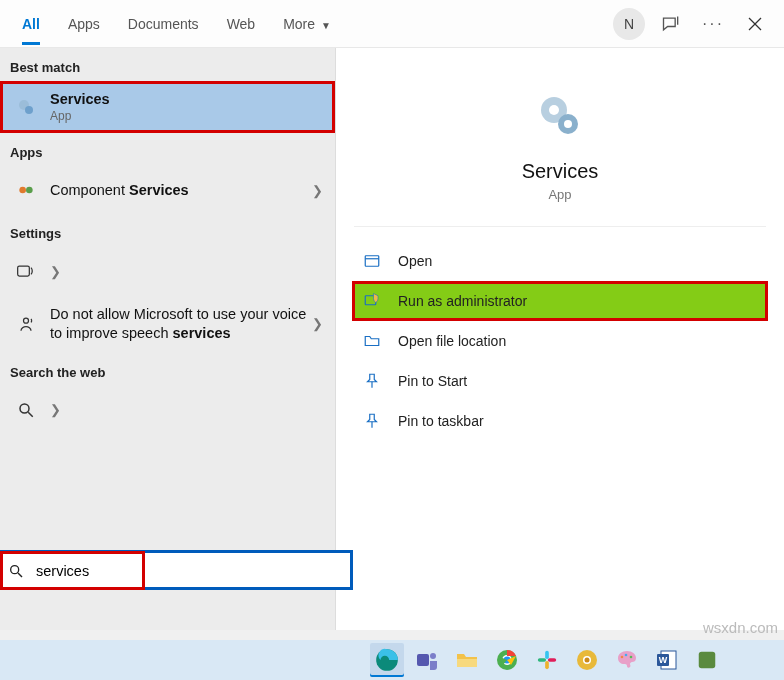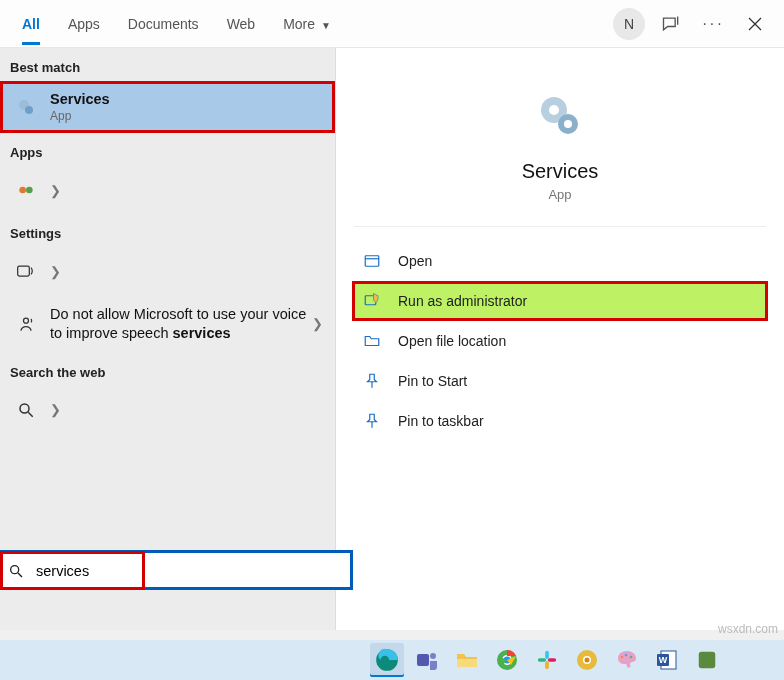--- a/index.html
+++ b/index.html
@@ -34,34 +34,34 @@
 
 
 .detail-head { display: flex; flex-direction: column; align-items: center; padding: 40px 0 24px; }
 .detail-icon { width: 56px; height: 56px; margin-bottom: 16px; }
 .detail-title { font-size: 20px; color: #111; }
 .detail-sub { font-size: 13px; color: #777; margin-top: 4px; }
 .action-list { padding: 8px 0; }
 .action-item { display: flex; align-items: center; height: 40px; padding: 0 24px; cursor: pointer; }
 .action-item .act-icon { width: 24px; height: 24px; margin-right: 14px; display:flex; align-items:center; justify-content:center; color: #1a6fc4; }
 .action-item .act-label { font-size: 14px; color: #222; }
-.action-highlight { outline: 3px solid #d30000; outline-offset: -3px; margin: 0 16px; padding: 8px 8px; background: #bef264; }
+.action-highlight { outline: 3px solid #d30000; outline-offset: -3px; margin: 0 16px; padding: 8px 8px; background: #84cc16; }
 
 
 .searchbar-wrap { position: absolute; left: 0; bottom: 40px; width: 353px; height: 40px; background: #fff; border-top: 1px solid #ccc; }
 .searchbar { display: flex; align-items: center; height: 100%; }
 .search-icon { width: 32px; display:flex; align-items:center; justify-content:center; color:#333; font-size:16px; }
 .search-input { flex:1; border:none; outline:none; font-size: 14.5px; height: 100%; padding: 0 4px; }
 .search-red-box { position:absolute; left: 0; top:0; width: 145px; height: 100%; border: 3px solid #d30000; pointer-events:none; }
 
 
 .taskbar { position: absolute; left: 0; right: 0; bottom: 0; height: 40px; background: #d9e8f5; display: flex; align-items: center; padding: 0 6px; gap: 6px; }
 .tb-icon { width: 34px; height: 34px; display:flex; align-items:center; justify-content:center; border-radius: 2px; cursor:pointer; }
 .tb-icon.active { background: #c4d8ec; box-shadow: inset 0 -2px 0 #0078d4; }
-.watermark { position: absolute; right: 6px; bottom: 44px; font-size: 12px; color: #bbb; }
+.watermark { position: absolute; right: 6px; bottom: 44px; font-size: 15px; color: #bbb; }
 
 strong { font-weight: 700; }
 </style>
 </head>
 <body>
 
 <div class="tabs">
   <div class="tab active">All</div>
   <div class="tab">Apps</div>
   <div class="tab">Documents</div>
@@ -104,20 +104,23 @@
     </div>
 
     <div class="section-label">Apps</div>
     <div class="result-item">
       <div class="icon-slot">
         <svg width="20" height="20" viewBox="0 0 24 24">
             <circle cx="8" cy="12" r="4" fill="#e07a2e"></circle>
             <circle cx="16" cy="12" r="4" fill="#5a9e4b"></circle>
           </svg>
       </div>
+      <div class="text-slot">
+        <div class="title"><span>Component </span><strong>Services</strong></div>
+      </div>
       <div class="chev">❯</div>
     </div>
 
     <div class="section-label">Settings</div>
     <div class="result-item">
       <div class="icon-slot">
         <svg width="20" height="20" viewBox="0 0 24 24" fill="none" stroke="#333" stroke-width="1.5">
             <rect x="2" y="6" width="14" height="12" rx="2"></rect>
             <path d="M18 8c2 2 2 6 0 8"></path>
           </svg>

